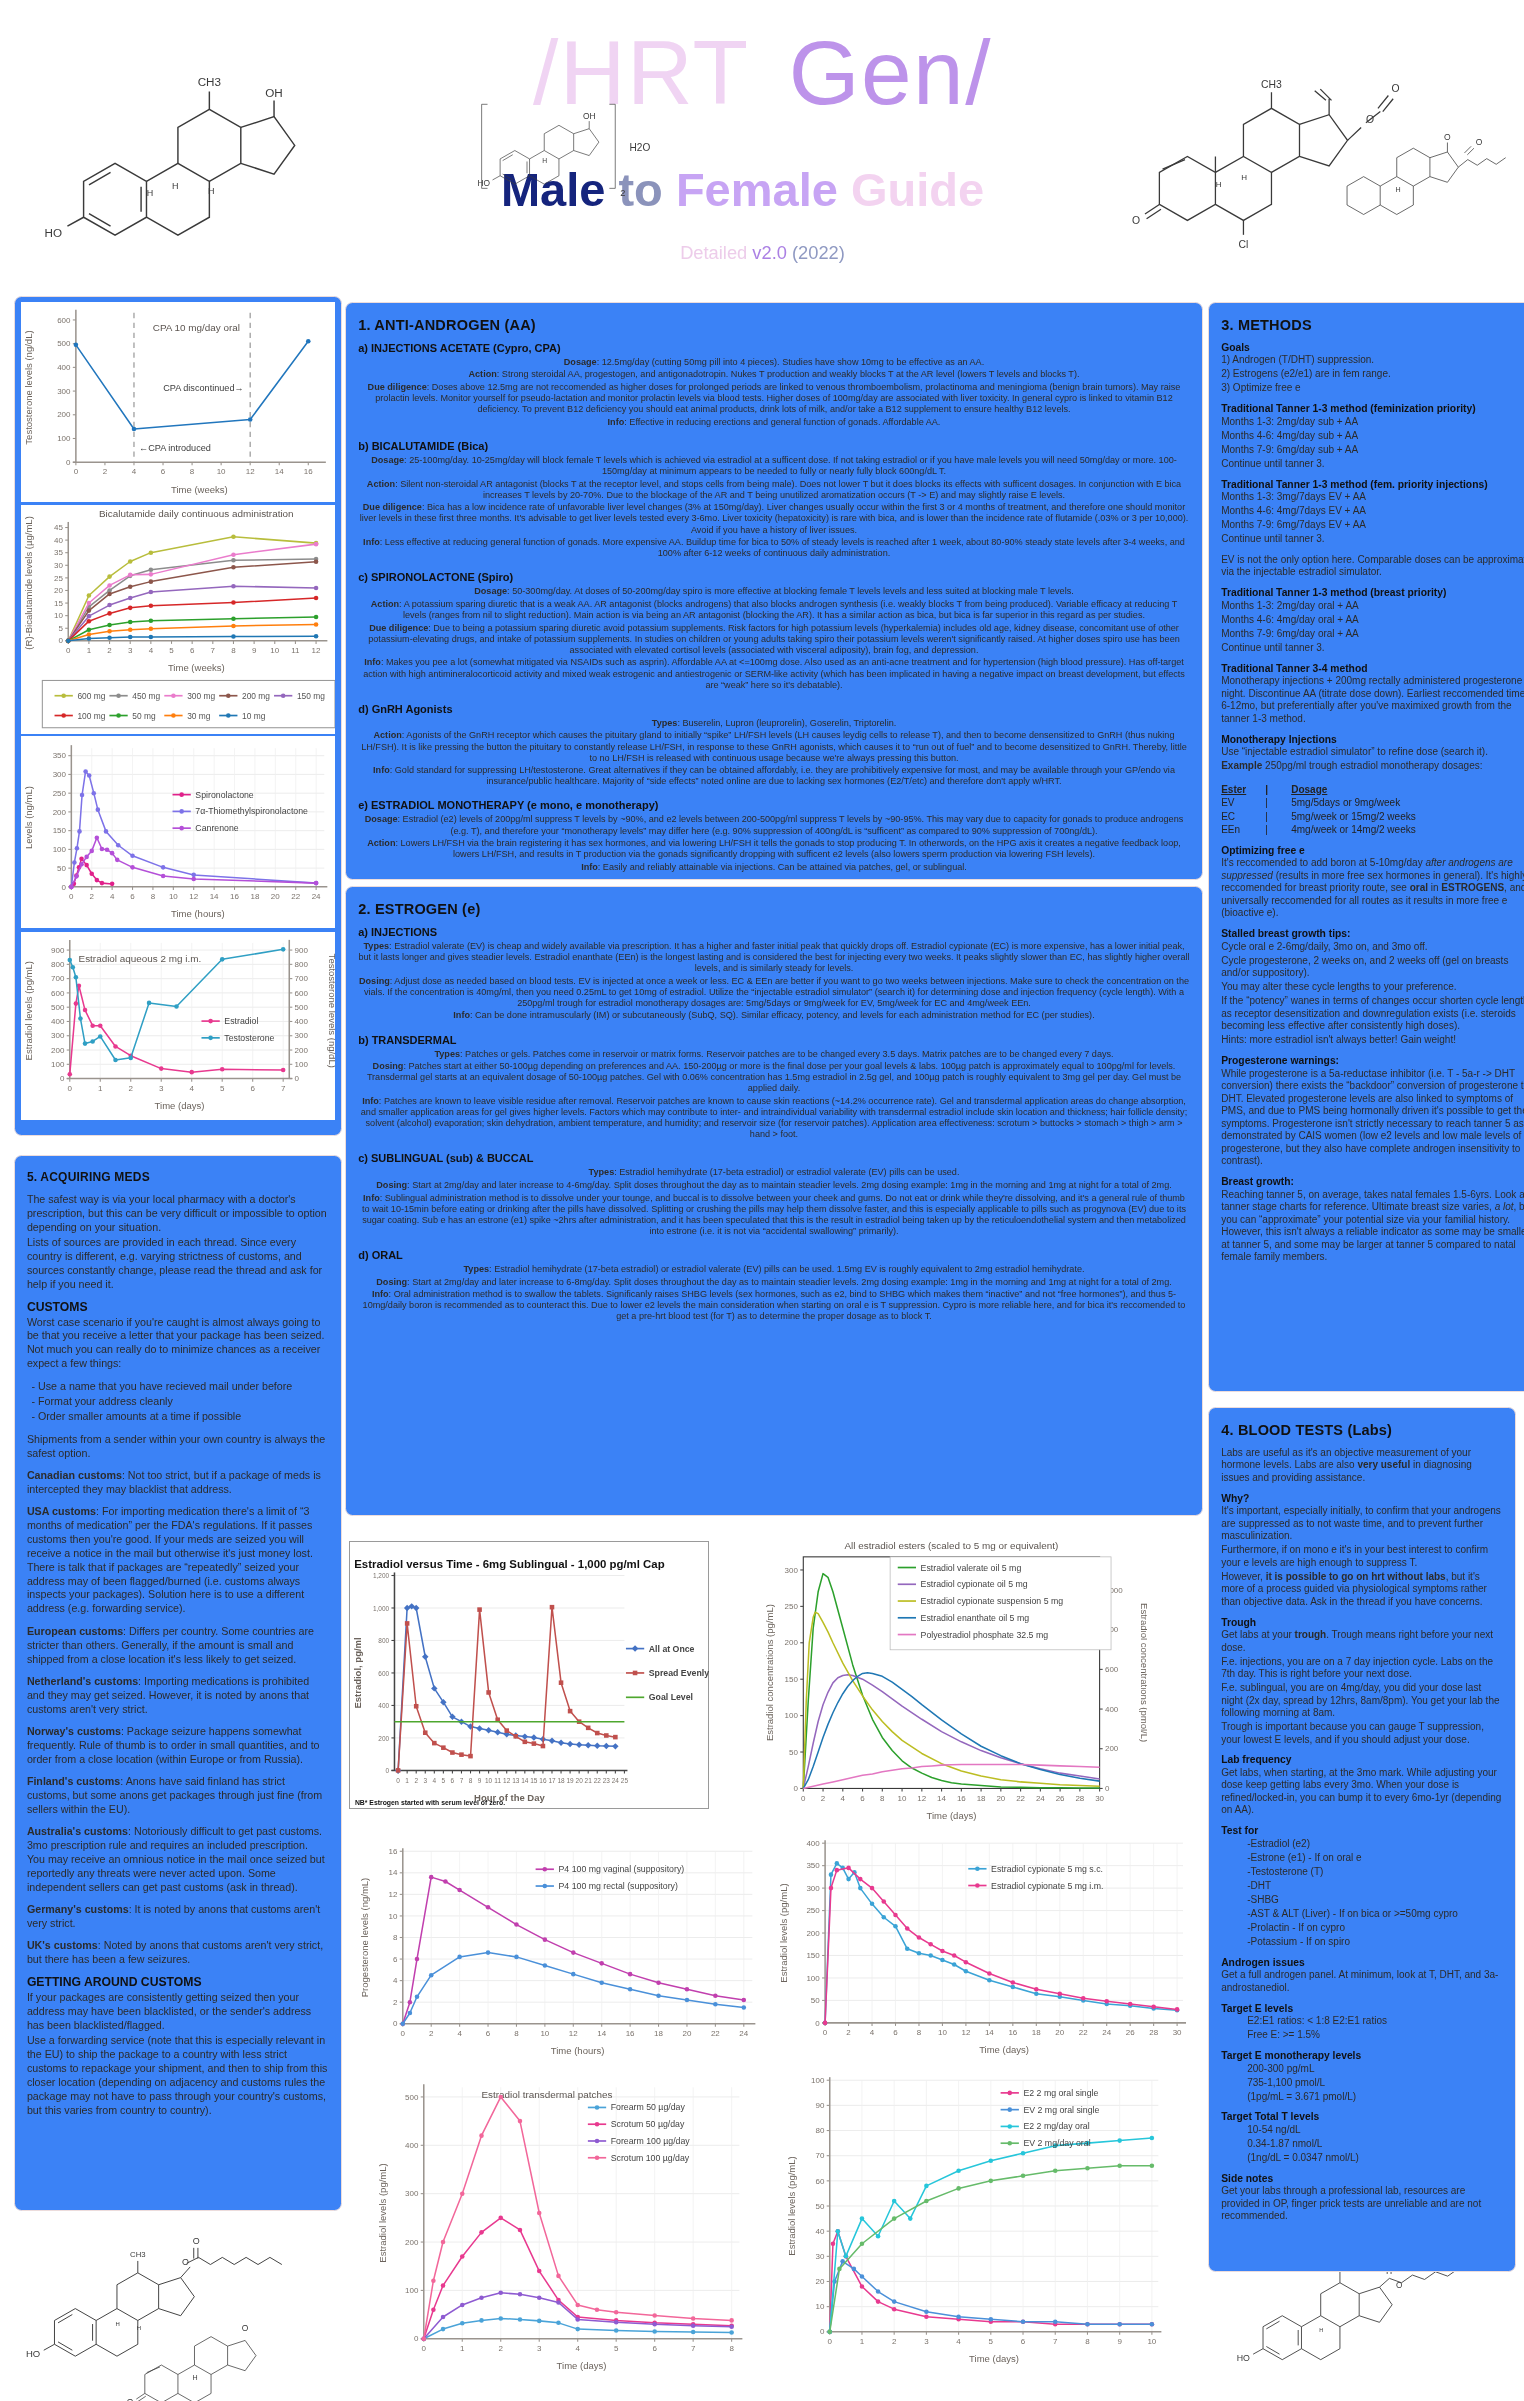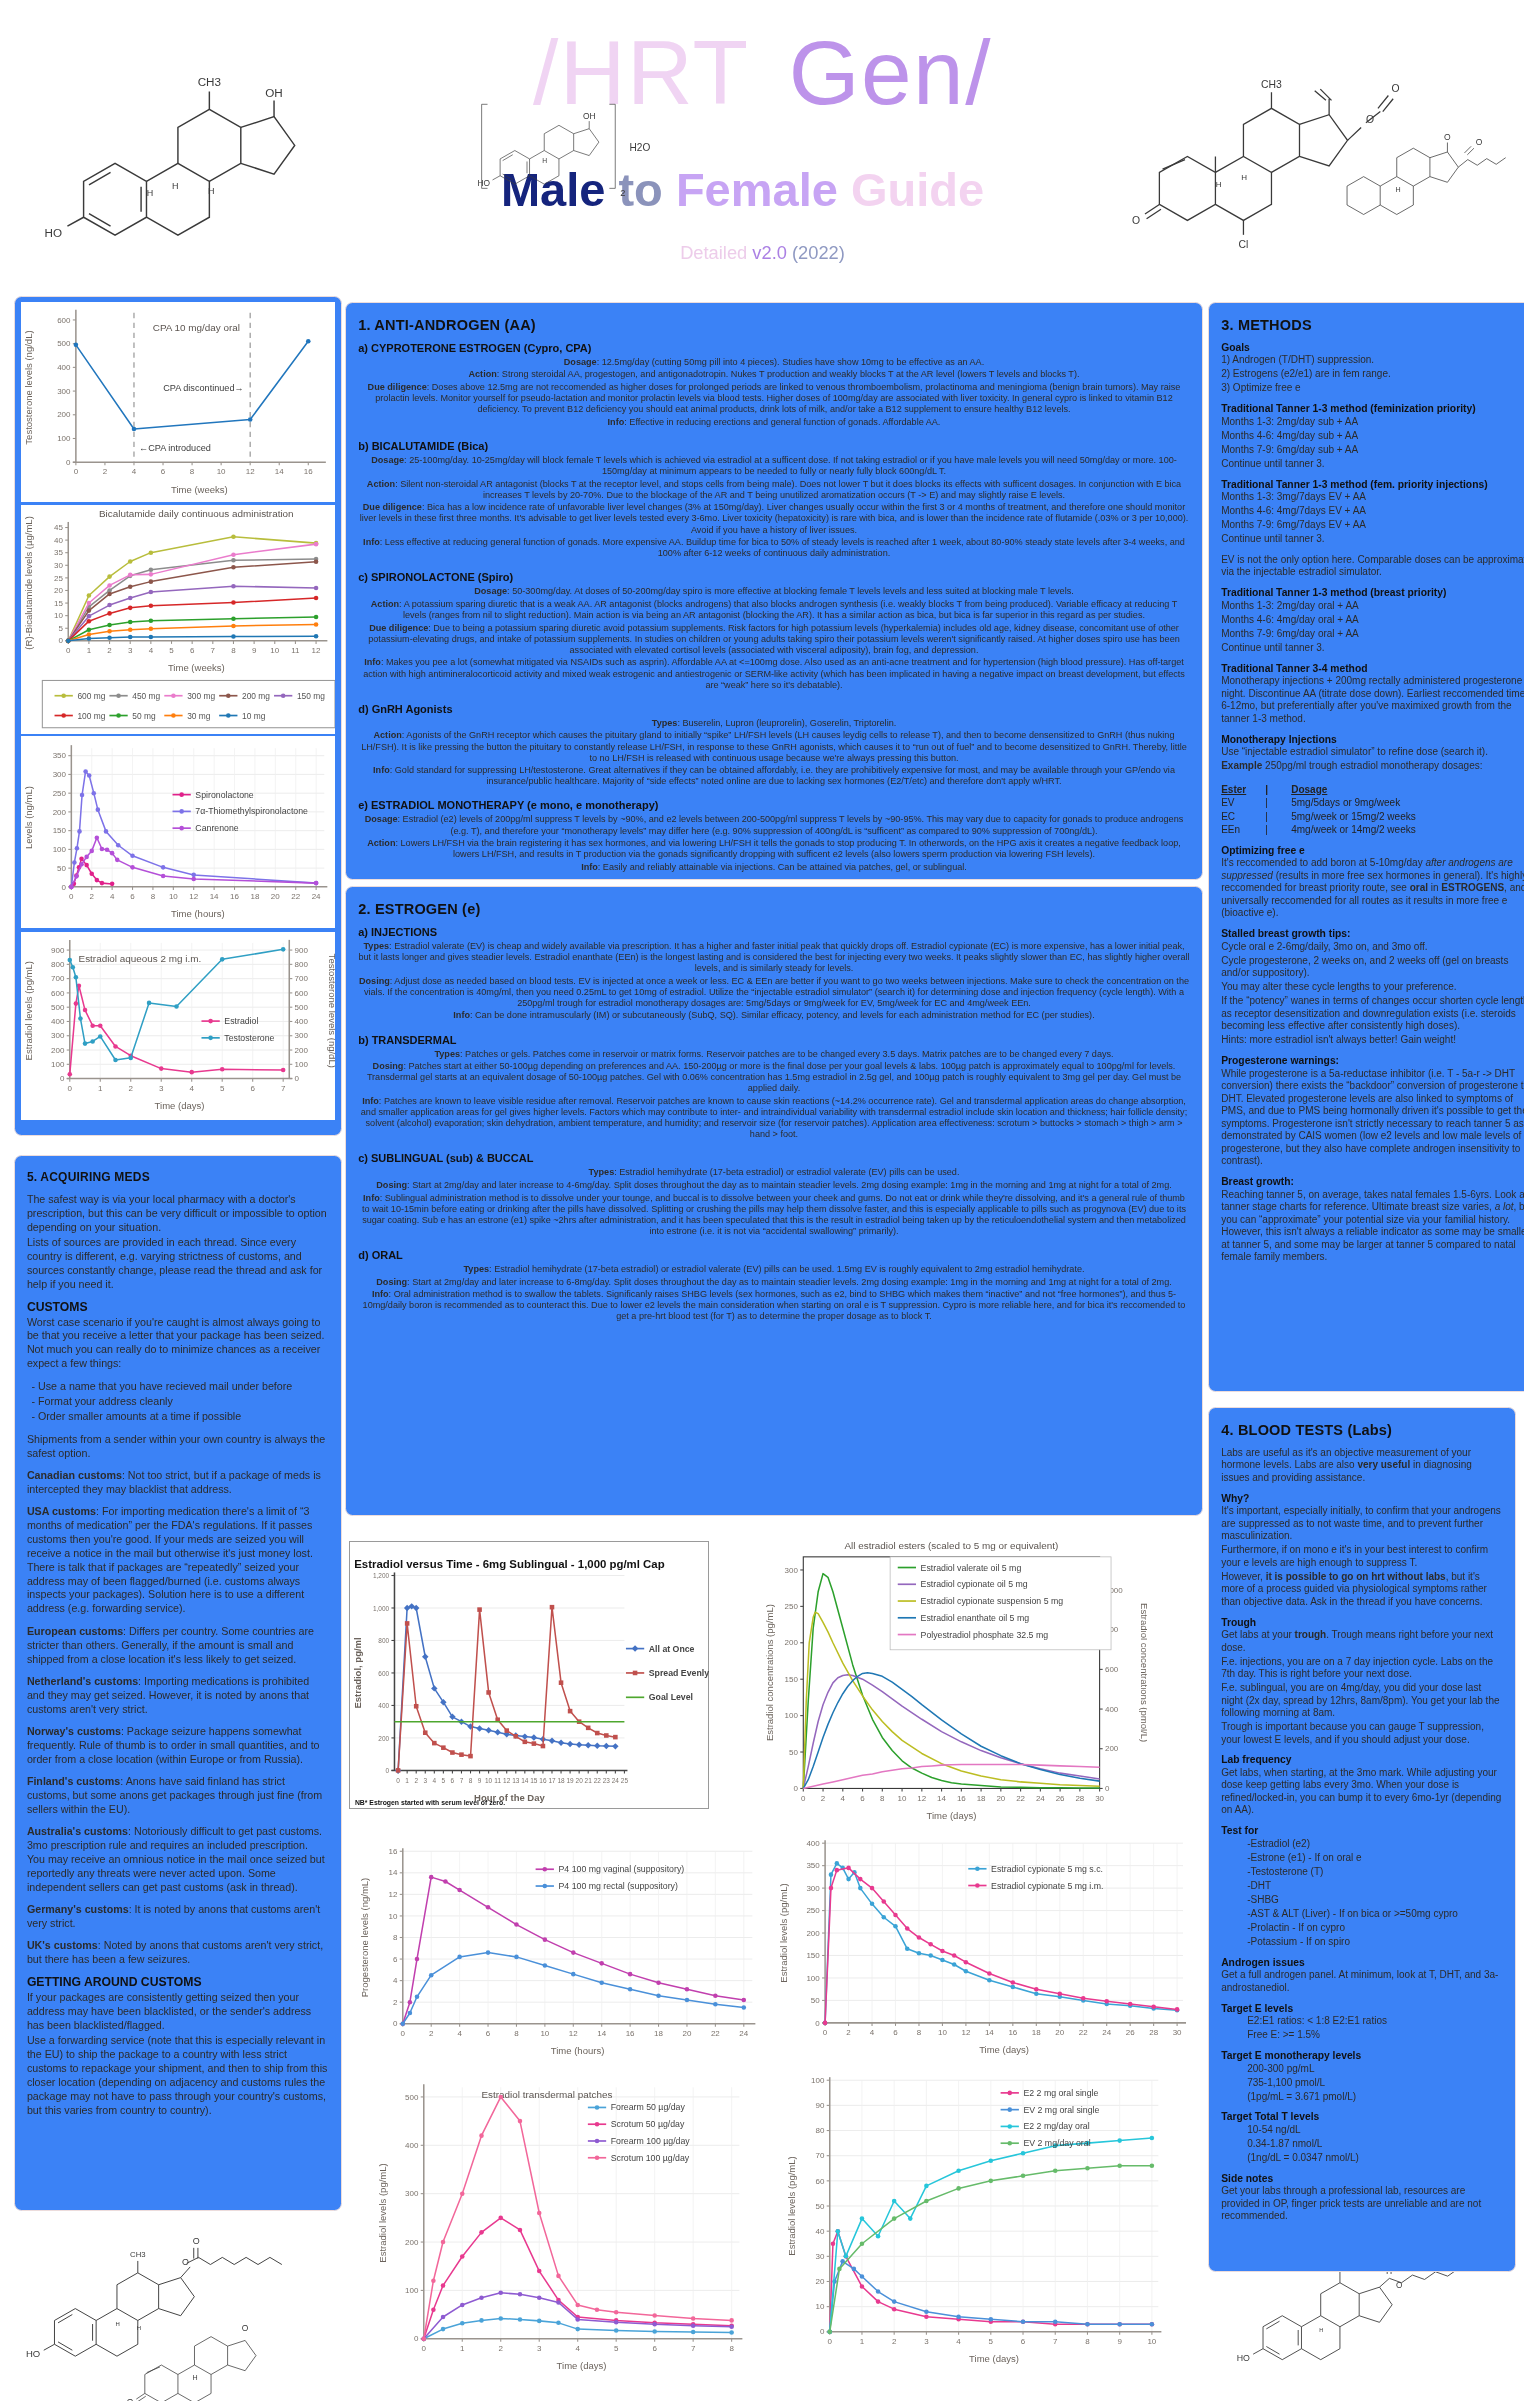--- a/index.html
+++ b/index.html
@@ -223,21 +223,21 @@
         <div class="gap"></div>
         <div class="bh">GETTING AROUND CUSTOMS</div>
         <div class="p">If your packages are consistently getting seized then your address may have been blacklisted, or the sender's address has been blacklisted/flagged.</div>
         <div class="p">Use a forwarding service (note that this is especially relevant in the EU) to ship the package to a country with less strict customs to repackage your shipment, and then to ship from this closer location (depending on adjacency and customs rules the package may not have to pass through your country's customs, but this varies from country to country).</div>
       </div>
   </div>
 
   <div class="panel mid" id="p-aa" style="left:345px;top:302px;width:858px;height:578px">
     <div class="sec-title">1. ANTI-ANDROGEN (AA)</div>
     <div class="blocks" id="b-aa">
-        <div class="sub">a) CYPROTERONE ESTROGEN (Cypro, CPA)</div>
+        <div class="sub">a) INJECTIONS ACETATE (Cypro, CPA)</div>
         <div class="p"><b>Dosage</b>: 12.5mg/day (cutting 50mg pill into 4 pieces). Studies have show 10mg to be effective as an AA.</div>
         <div class="p"><b>Action</b>: Strong steroidal AA, progestogen, and antigonadotropin. Nukes T production and weakly blocks T at the AR level (lowers T levels and blocks T).</div>
         <div class="p"><b>Due diligence</b>: Doses above 12.5mg are not reccomended as higher doses for prolonged periods are linked to venous thromboembolism, prolactinoma and meningioma (benign brain tumors). May raise prolactin levels. Monitor yourself for pseudo-lactation and monitor prolactin levels via blood tests. Higher doses of 100mg/day are associated with liver toxicity. In general cypro is linked to vitamin B12 deficiency. To prevent B12 deficiency you should eat animal products, drink lots of milk, and/or take a B12 supplement to ensure healthy B12 levels.</div>
         <div class="p"><b>Info</b>: Effective in reducing erections and general function of gonads. Affordable AA.</div>
         <div class="gap"></div>
         <div class="sub">b) BICALUTAMIDE (Bica)</div>
         <div class="p"><b>Dosage</b>: 25-100mg/day. 10-25mg/day will block female T levels which is achieved via estradiol at a sufficent dose. If not taking estradiol or if you have male levels you will need 50mg/day or more. 100-150mg/day at minimum appears to be needed to fully or nearly fully block 600ng/dL T.</div>
         <div class="p"><b>Action</b>: Silent non-steroidal AR antagonist (blocks T at the receptor level, and stops cells from being male). Does not lower T but it does blocks its effects with sufficent dosages. In conjunction with E bica increases T levels by 20-70%. Due to the blockage of the AR and T being unutilized aromatization occurs (T -&gt; E) and may slightly raise E levels.</div>
         <div class="p"><b>Due diligence</b>: Bica has a low incidence rate of unfavorable liver level changes (3% at 150mg/day). Liver changes usually occur within the first 3 or 4 months of treatment, and therefore one should monitor liver levels in these first three months. It's advisable to get liver levels tested every 3-6mo. Liver toxicity (hepatoxicity) is rare with bica, and is lower than the incidence rate of flutamide (.03% or 3 per 10,000). Avoid if you have a history of liver issues.</div>
         <div class="p"><b>Info</b>: Less effective at reducing general function of gonads. More expensive AA. Buildup time for bica to 50% of steady levels is reached after 1 week, about 80-90% steady state levels after 3-4 weeks, and 100% after 6-12 weeks of continuous daily administration.</div>

